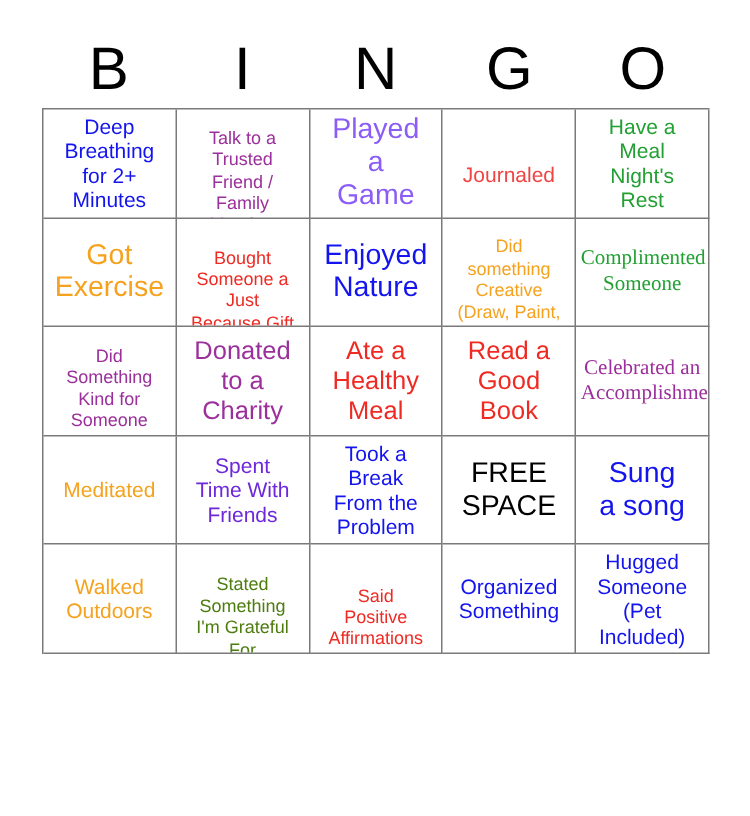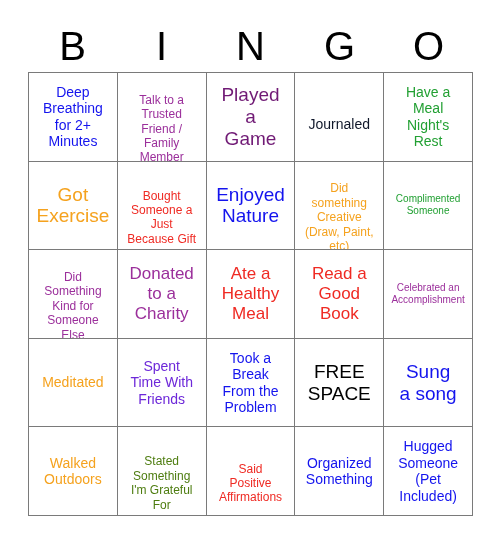--- a/index.html
+++ b/index.html
@@ -40,21 +40,21 @@
     font-weight: normal;
     letter-spacing: 0px;
     font-family: "Liberation Sans", sans-serif;
   }
   
   #bingo-grid {
     position: absolute;
     left: 28px;
     top: 72px;
     width: 445px;
-    height: 444px;
+    height: 364px;
     box-sizing: border-box;
     border-top: 1px solid #7a7a7a;
     border-left: 1px solid #7a7a7a;
     display: grid;
     grid-template-columns: repeat(5, 1fr);
     grid-template-rows: repeat(5, 1fr);
     background: #ffffff;
   }
   .cell {
     box-sizing: border-box;
@@ -68,21 +68,21 @@
     overflow: hidden;
   }
   .cell-text {
     display: block;
     width: 100%;
     line-height: 1.18;
     font-family: "Liberation Sans", sans-serif;
     white-space: pre-line;
   }
   
-  .fs-xs .cell-text { font-size: 10px; line-height: 1.22; }
+  .fs-xs .cell-text { font-size: 14px; line-height: 1.22; font-family: Liberation Serif, serif; }
   .fs-sm .cell-text { font-size: 12px; line-height: 1.2; margin-top: 24px; }
   .fs-md .cell-text { font-size: 14px; line-height: 1.18; }
   .fs-lg .cell-text { font-size: 17px; line-height: 1.16; }
   .fs-xl .cell-text { font-size: 19px; line-height: 1.15; }
 </style>
 </head>
 <body>
 
 <div id="card">
 
@@ -103,26 +103,26 @@
 Minutes</span>
       </div>
       <div class="cell fs-sm" style="border-right-color: rgb(122, 122, 122); border-bottom-color: rgb(122, 122, 122);">
         <span class="cell-text" style="color: rgb(155, 47, 155);">Talk to a
 Trusted
 Friend /
 Family
 Member</span>
       </div>
       <div class="cell fs-xl" style="border-right-color: rgb(122, 122, 122); border-bottom-color: rgb(122, 122, 122);">
-        <span class="cell-text" style="color: #701a75;">Played
+        <span class="cell-text" style="color: #8b5cf6;">Played
 a
 Game</span>
       </div>
       <div class="cell fs-md" style="border-right-color: rgb(122, 122, 122); border-bottom-color: rgb(122, 122, 122);">
-        <span class="cell-text" style="color: #0f172a; margin-top: 14px;">Journaled</span>
+        <span class="cell-text" style="color: #ef4444; margin-top: 14px;">Journaled</span>
       </div>
       <div class="cell fs-md" style="border-right-color: rgb(122, 122, 122); border-bottom-color: rgb(122, 122, 122);">
         <span class="cell-text" style="color: rgb(34, 160, 51);">Have a
 Meal
 Night's
 Rest</span>
       </div>
       <div class="cell fs-xl" style="border-right-color: rgb(122, 122, 122); border-bottom-color: rgb(122, 122, 122);">
         <span class="cell-text" style="color: rgb(245, 162, 30);">Got
 Exercise</span>

